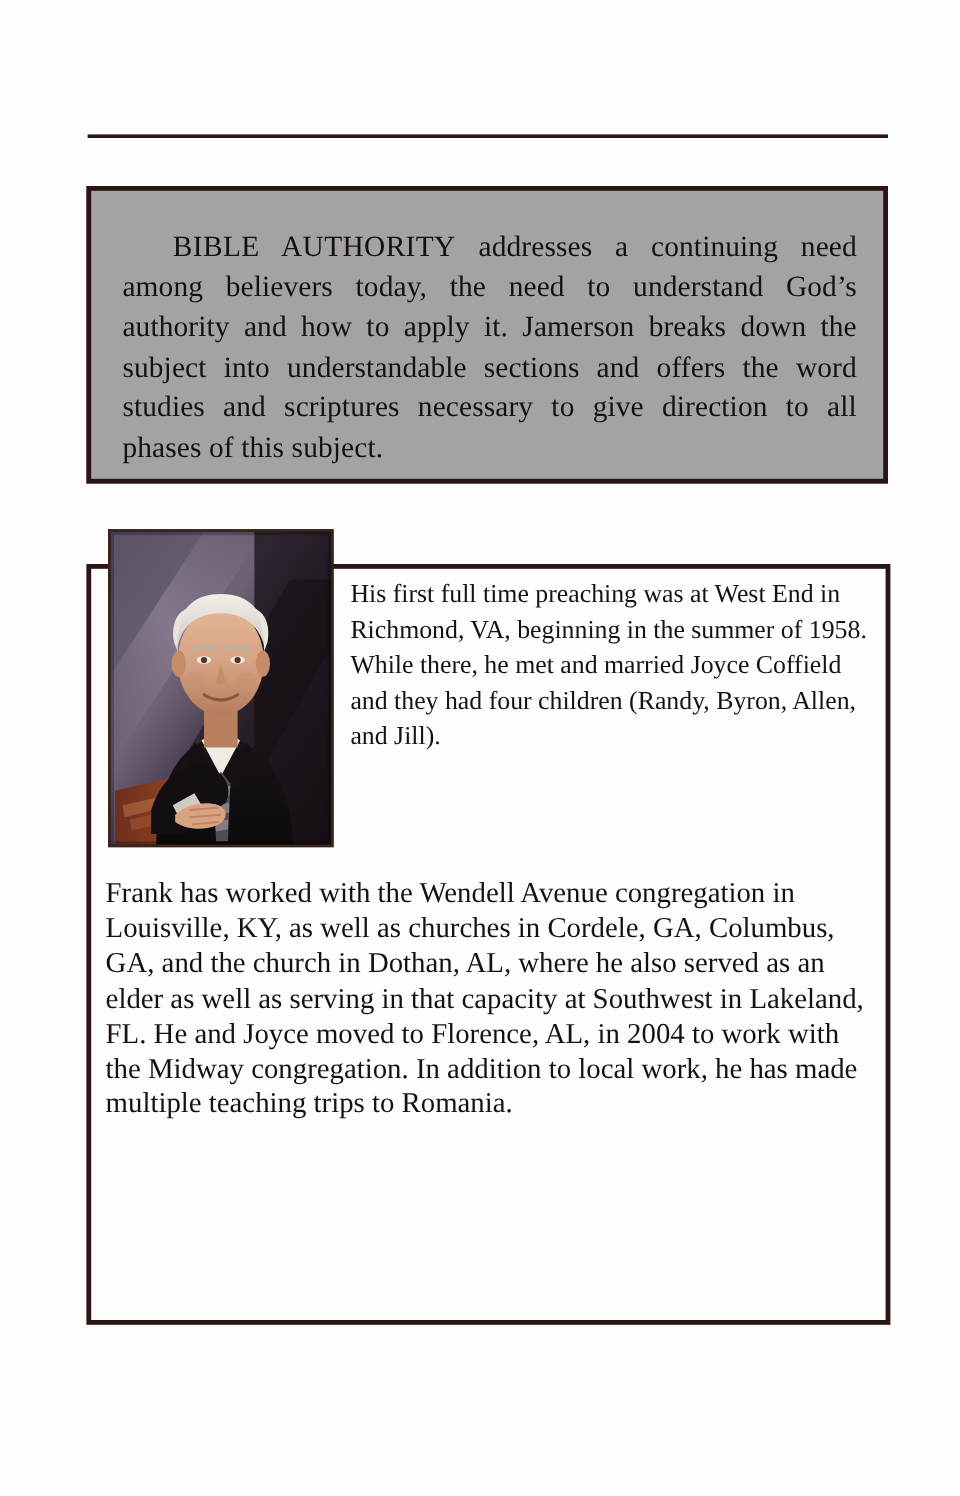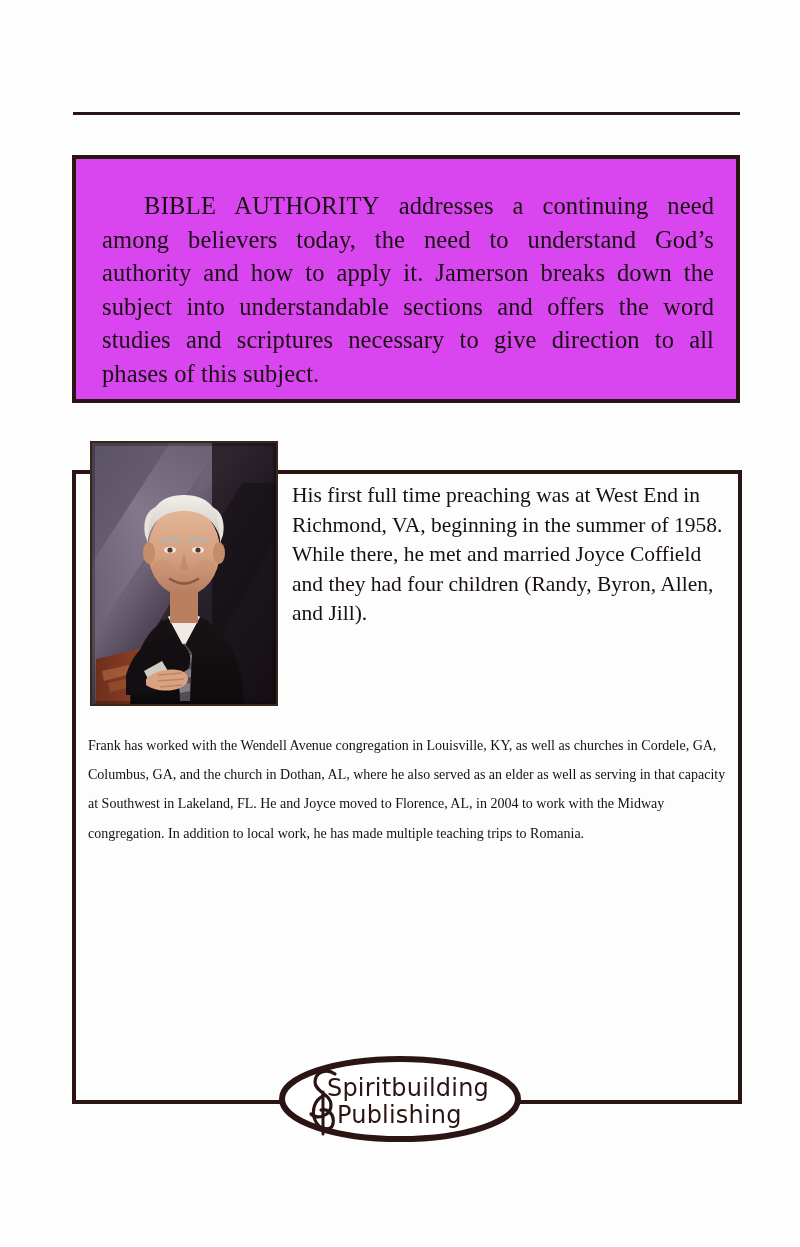--- a/index.html
+++ b/index.html
@@ -37,21 +37,21 @@
 
   
   .blurb-box {
     position: absolute;
     left: 72px;
     top: 155px;
     width: 668px;
     height: 248px;
     border: 4px solid #2b1414;
     box-sizing: border-box;
-    background: #d946ef;
+    background: #a3a3a3;
   }
   .blurb-text {
     position: absolute;
     left: 26px;
     top: 30px;
     width: 612px;
     font-size: 24.5px;
     line-height: 33.5px;
     text-align: justify;
     text-indent: 42px;
@@ -100,21 +100,21 @@
   }
   .bio-right p { margin: 0 0 22px 0; }
   .bio-right p:last-child { margin-bottom: 0; }
 
   
   .bio-lower {
     position: absolute;
     left: 88px;
     top: 731px;
     width: 638px;
-    font-size: 14px;
+    font-size: 24px;
     line-height: 29.2px;
     color: #181010;
   }
   .bio-lower p { margin: 0 0 26px 0; }
   .bio-lower p:last-child { margin-bottom: 0; }
 
   
   .logo {
     position: absolute;
     left: 279px;
@@ -232,25 +232,14 @@
   </div>
 
   <div class="bio-right">
     <p>His first full time preaching was at West End in Richmond, VA, beginning in the summer of 1958. While there, he met and married Joyce Coffield and they had four children (Randy, Byron, Allen, and Jill).</p>
   </div>
 
   <div class="bio-lower">
     <p>Frank has worked with the Wendell Avenue congregation in Louisville, KY, as well as churches in Cordele, GA, Columbus, GA, and the church in Dothan, AL, where he also served as an elder as well as serving in that capacity at Southwest in Lakeland, FL.  He and Joyce moved to Florence, AL, in 2004 to work with the Midway congregation. In addition to local work, he has made multiple teaching trips to Romania.</p>
   </div>
 
-  <div class="logo">
-    <svg width="242" height="86" viewBox="0 0 242 86" xmlns="http://www.w3.org/2000/svg" aria-hidden="true">
-      <ellipse cx="121" cy="43" rx="118" ry="40" fill="#ffffff" stroke="#2b1414" stroke-width="6"></ellipse>
-      <text x="48" y="40" font-family="'DejaVu Sans','Liberation Sans',sans-serif" font-size="24" fill="#2b1414" letter-spacing="0.2">Spiritbuilding</text>
-      <text x="58" y="67" font-family="'DejaVu Sans','Liberation Sans',sans-serif" font-size="24" fill="#2b1414" letter-spacing="0.2">Publishing</text>
-
-      <path d="M56 18 C48 12 36 16 36 26 C36 36 52 38 52 49 C52 60 38 64 32 58" stroke="#2b1414" stroke-width="3.2" fill="none" stroke-linecap="round"></path>
-      <path d="M44 40 C36 44 32 54 36 64 C40 74 52 76 54 68 C56 58 48 52 42 54" stroke="#2b1414" stroke-width="3.2" fill="none" stroke-linecap="round"></path>
-      <path d="M44 36 L44 78" stroke="#2b1414" stroke-width="3" fill="none" stroke-linecap="round"></path>
-    </svg>
-  </div>
 
 </div>
 
 </body></html>

